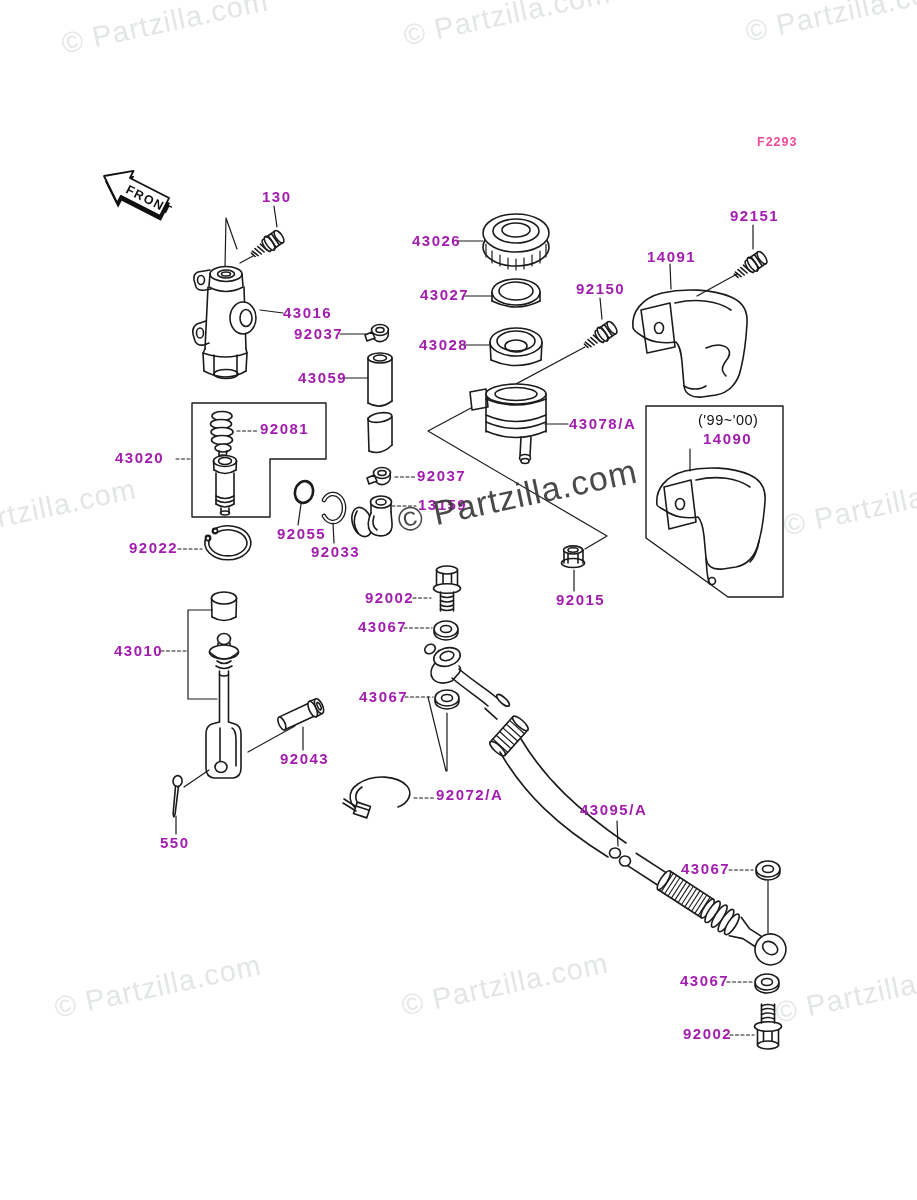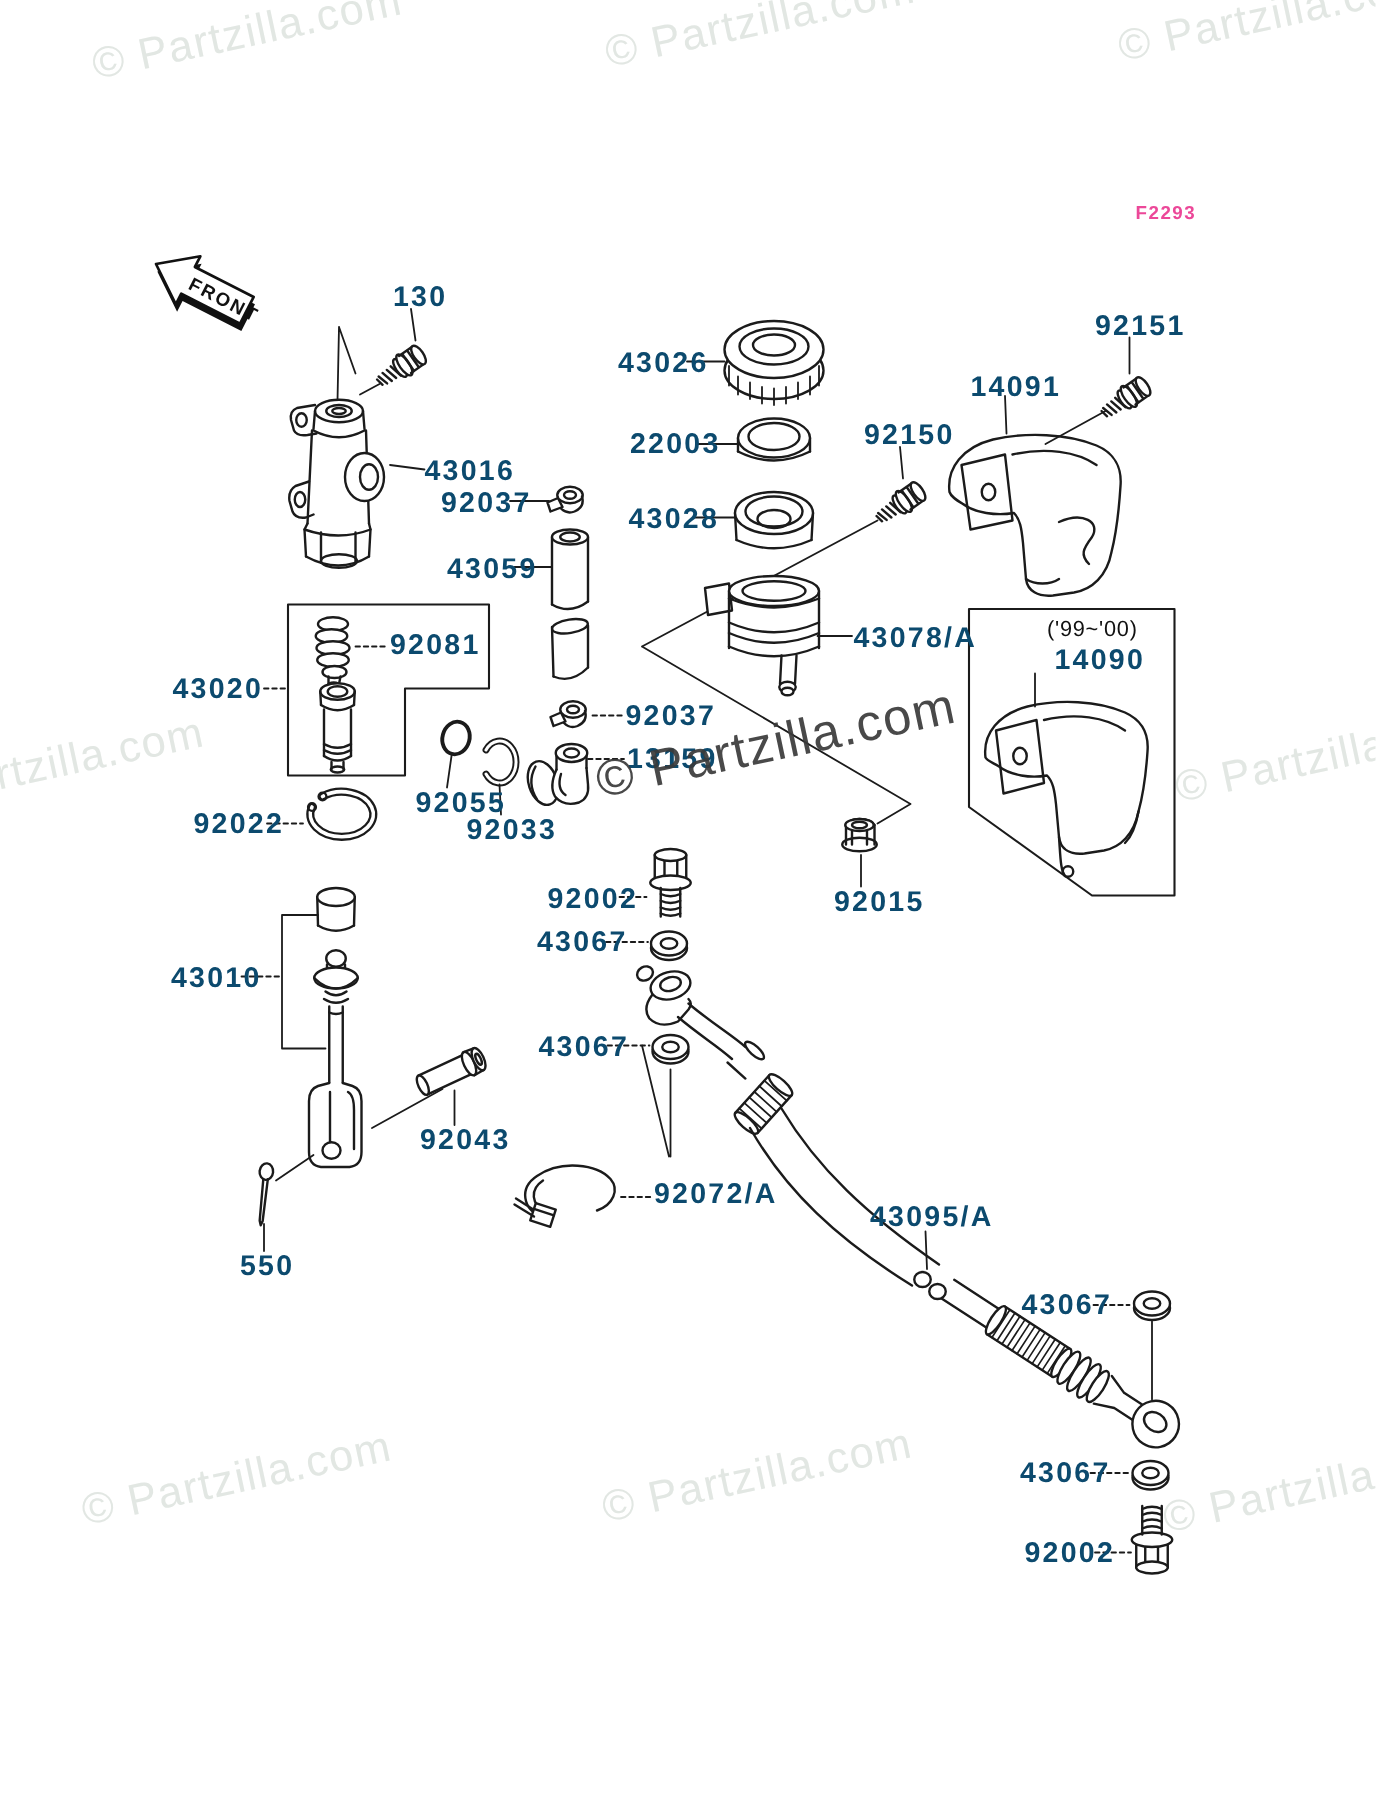--- a/index.html
+++ b/index.html
@@ -1,22 +1,22 @@
 <!DOCTYPE html>
 <html><head>
 <meta charset="utf-8">
 <style>
   html,body{margin:0;padding:0;}
   body{
     width:917px;height:1200px;position:relative;overflow:hidden;
     background:#ffffff;font-family:"Liberation Sans",sans-serif;
   }
   .part-label{
-    position:absolute;font-weight:700;font-size:19px;letter-spacing:1.5px;
-    color:#0c4a6e;white-space:nowrap;line-height:1;
+    position:absolute;font-weight:700;font-size:15px;letter-spacing:1.5px;
+    color:#a21caf;white-space:nowrap;line-height:1;
   }
   .fig-code{position:absolute;font-weight:700;font-size:12.5px;letter-spacing:1px;color:#ec4899;}
   .year-note{position:absolute;font-weight:400;font-size:14.5px;letter-spacing:.5px;color:#111;}
   .wm{
     position:absolute;font-size:29px;letter-spacing:1px;color:#e2e7e3;
     transform:rotate(-12deg);transform-origin:left center;white-space:nowrap;
   }
   .wm-dark{font-size:34px;color:#3a3a3a;opacity:.92;}
   svg{position:absolute;left:0;top:0;}
   svg *{vector-effect:non-scaling-stroke;}
@@ -346,21 +346,21 @@
   <g stroke-width="1.2" stroke-dasharray="3,2.5">
     <path d="M237,431 L258,431 M176,459 L192,459 M178,549 L202,549 M161,651 L188,651"></path>
     <path d="M395,477 L416,477 M392,506 L416,506 M413,598 L431,598"></path>
     <path d="M404,628 L432,628 M405,697 L433,697 M414,798 L436,798"></path>
     <path d="M729,870 L753,870 M727,982 L752,982 M730,1035 L754,1035"></path>
   </g>
 </svg>
 
 <div class="part-label" style="left:262px;top:189px;">130</div>
 <div class="part-label" style="left:412px;top:233px;">43026</div>
-<div class="part-label" style="left:420px;top:287px;">22003</div>
+<div class="part-label" style="left:420px;top:287px;">43027</div>
 <div class="part-label" style="left:419px;top:337px;">43028</div>
 <div class="part-label" style="left:576px;top:281px;text-align:center;">92150</div>
 <div class="part-label" style="left:647px;top:249px;">14091</div>
 <div class="part-label" style="left:730px;top:208px;">92151</div>
 <div class="part-label" style="left:283px;top:305px;">43016</div>
 <div class="part-label" style="left:294px;top:326px;">92037</div>
 <div class="part-label" style="left:298px;top:370px;">43059</div>
 <div class="part-label" style="left:569px;top:416px;">43078/A</div>
 <div class="part-label" style="left:666px;top:431px;margin-left:37px;">14090</div>
 <div class="part-label" style="left:260px;top:421px;">92081</div>

